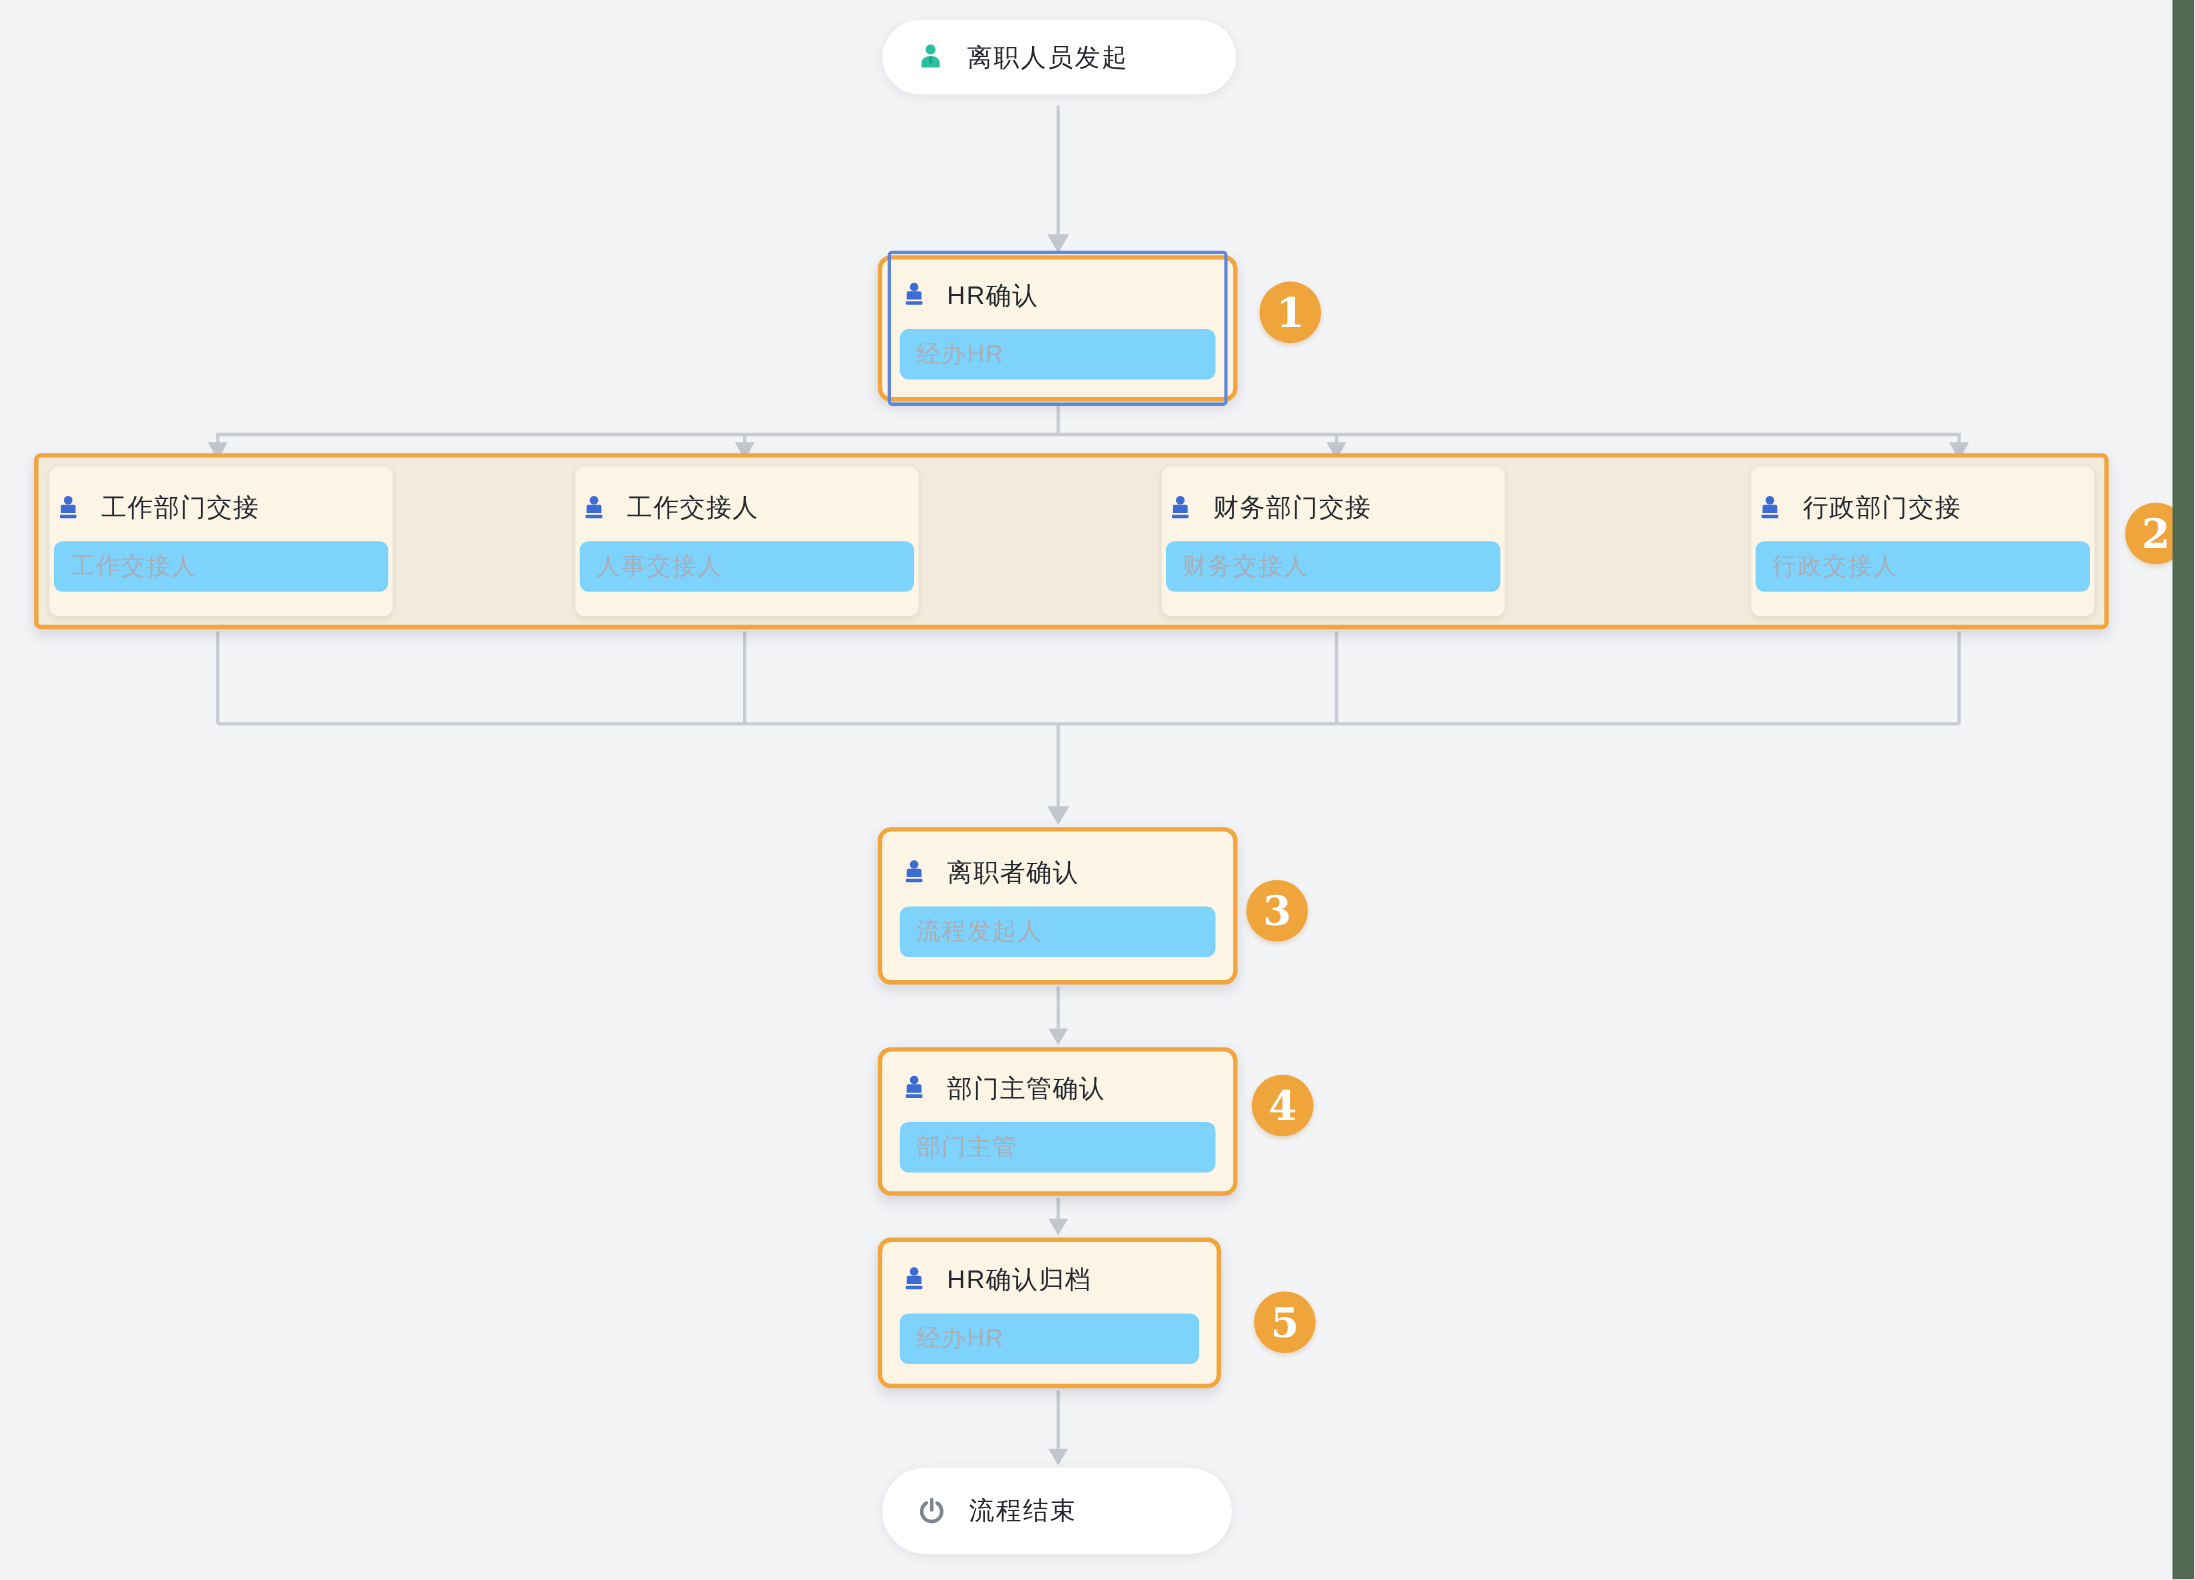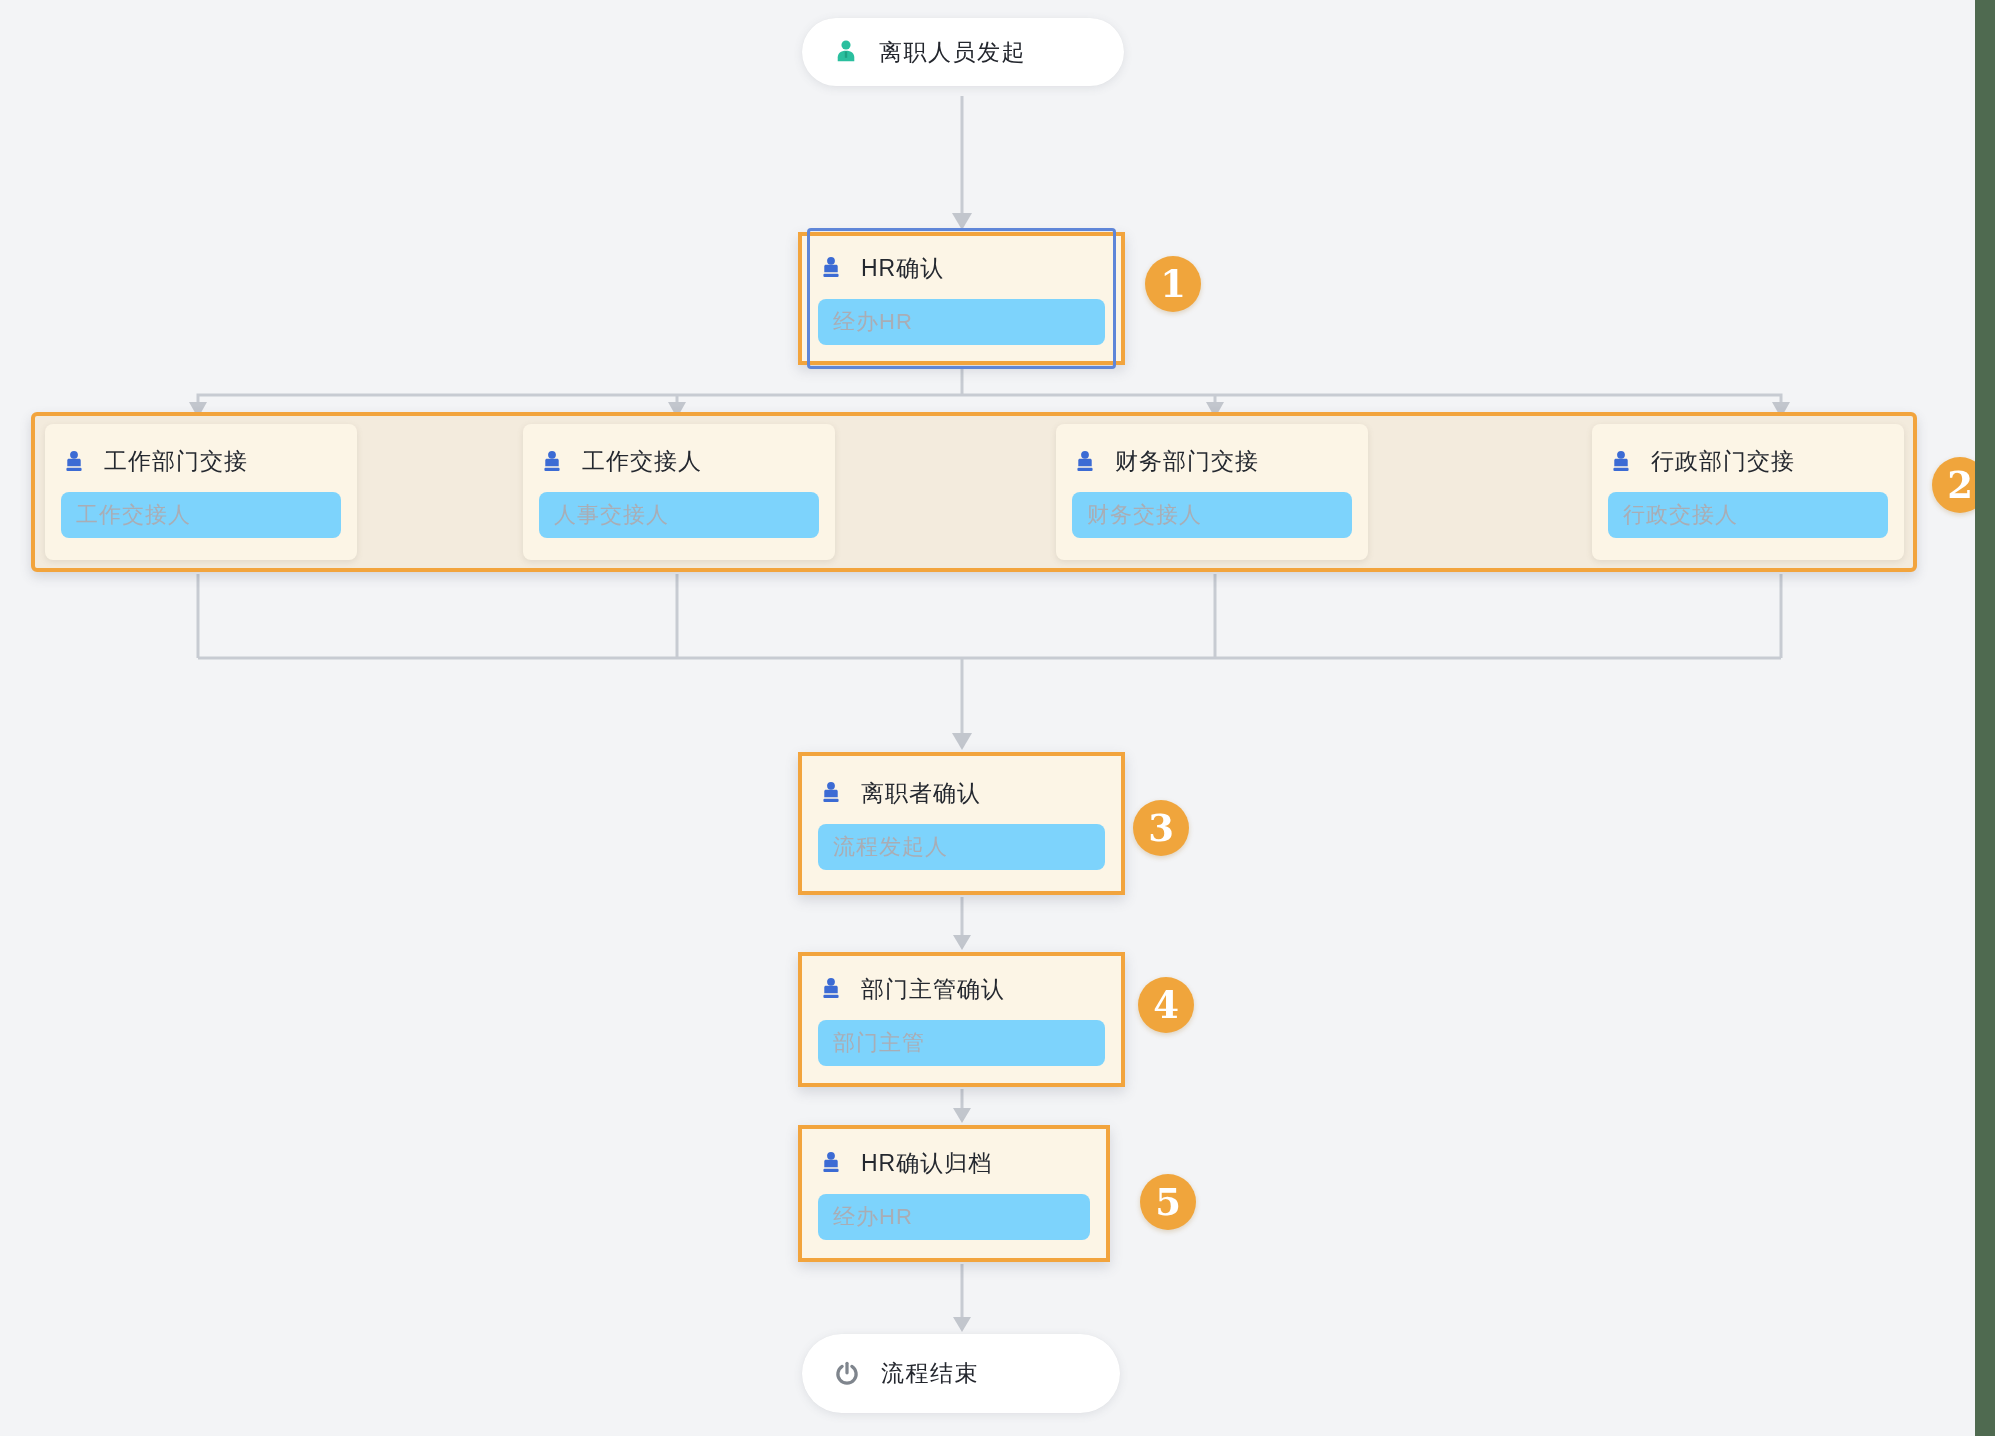--- a/index.html
+++ b/index.html
@@ -8,36 +8,36 @@
 
   .edge-strip { position:absolute; top:0; right:0; width:20px; height:1436px; background:#4f6a50; z-index:6; }
 
   svg.connectors { position:absolute; left:0; top:0; z-index:0; }
 
   .pill { position:absolute; display:flex; align-items:center; gap:19px;
           background:#ffffff; border-radius:42px; padding:0 30px; box-sizing:border-box;
           box-shadow:0 2px 10px rgba(80,90,110,.12), 0 0 1px rgba(0,0,0,.05); z-index:2; cursor:pointer; }
   .pill-label { font-size:23px; color:#23262d; letter-spacing:1.5px; white-space:nowrap; }
 
-  .node { position:absolute; background:#fcf5e6; border:4px solid #f2a43d; border-radius:0;
+  .node { position:absolute; background:#fcf5e6; border:4px solid #f2a43d; border-radius:12px;
           box-sizing:border-box; display:flex; flex-direction:column; justify-content:center; gap:15px;
           padding:12px 16px; box-shadow:0 5px 12px rgba(70,80,100,.18); z-index:2; cursor:pointer; }
   .node.selected::before { content:""; position:absolute; left:5px; right:5px; top:-8px; bottom:-8px;
           border:3px solid #5f86d8; border-radius:4px; z-index:-1; }
 
   .title-row { display:flex; align-items:center; gap:17px; }
   .node-title { font-size:23px; color:#24282f; font-weight:500; letter-spacing:1px; white-space:nowrap; }
   .node-input { height:46px; background:#7dd3fc; border:none; border-radius:8px; font-size:22px;
           color:#5a5e66; padding:0 15px; width:100%; box-sizing:border-box; outline:none; letter-spacing:1px; }
   .node-input::placeholder { color:#a9adb5; opacity:1; }
 
   .group { position:absolute; background:#f3ebdd; border:4px solid #f2a43d; border-radius:6px;
           box-sizing:border-box; box-shadow:0 5px 12px rgba(70,80,100,.18); z-index:1; }
   .group .node { border:none; border-radius:8px; box-shadow:0 2px 6px rgba(120,110,90,.15);
-          top:8px; height:136px; width:312px; padding:14px 16px; }
+          top:8px; height:136px; width:312px; padding:14px 4px; }
 
   .badge { position:absolute; width:56px; height:56px; border-radius:50%; background:#f0a53c;
           color:#ffffff; display:flex; align-items:center; justify-content:center;
           font-family:"DejaVu Serif","Liberation Serif",serif; font-size:37px; font-weight:700;
           z-index:3; box-shadow:0 2px 5px rgba(160,110,30,.25); }
 
   .icon { display:inline-flex; flex:none; }
 </style>
 </head>
 <body>

